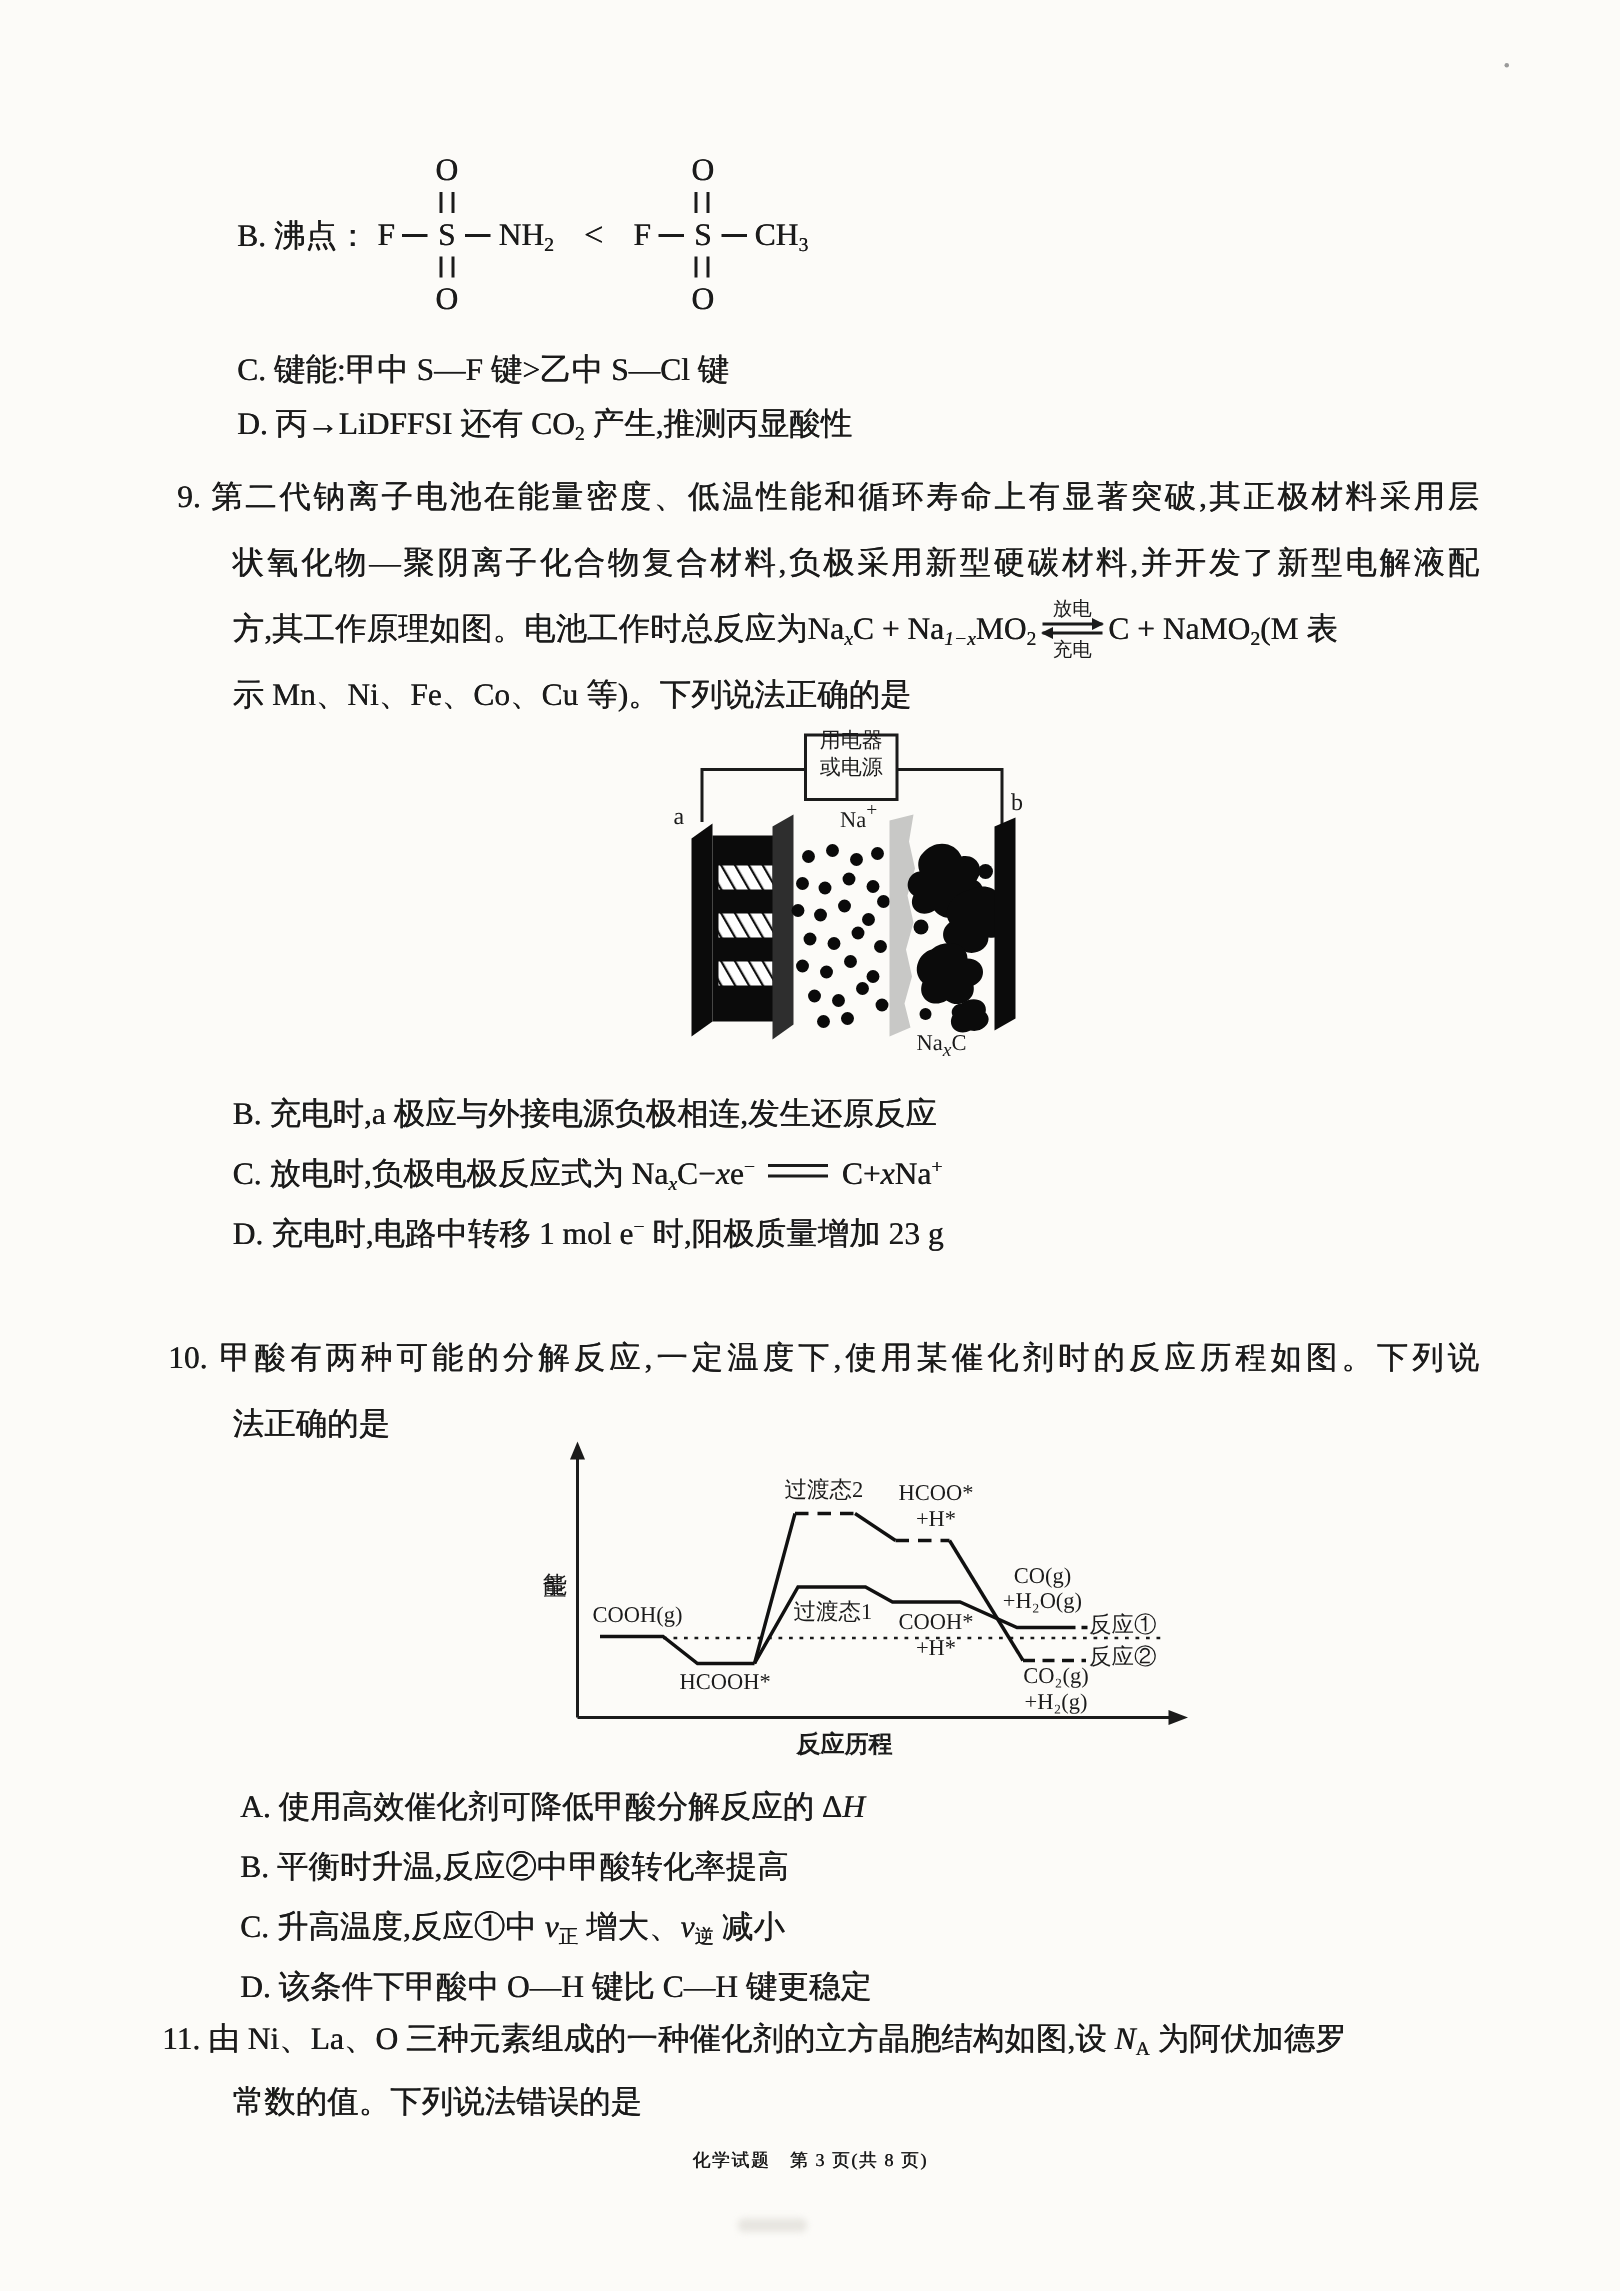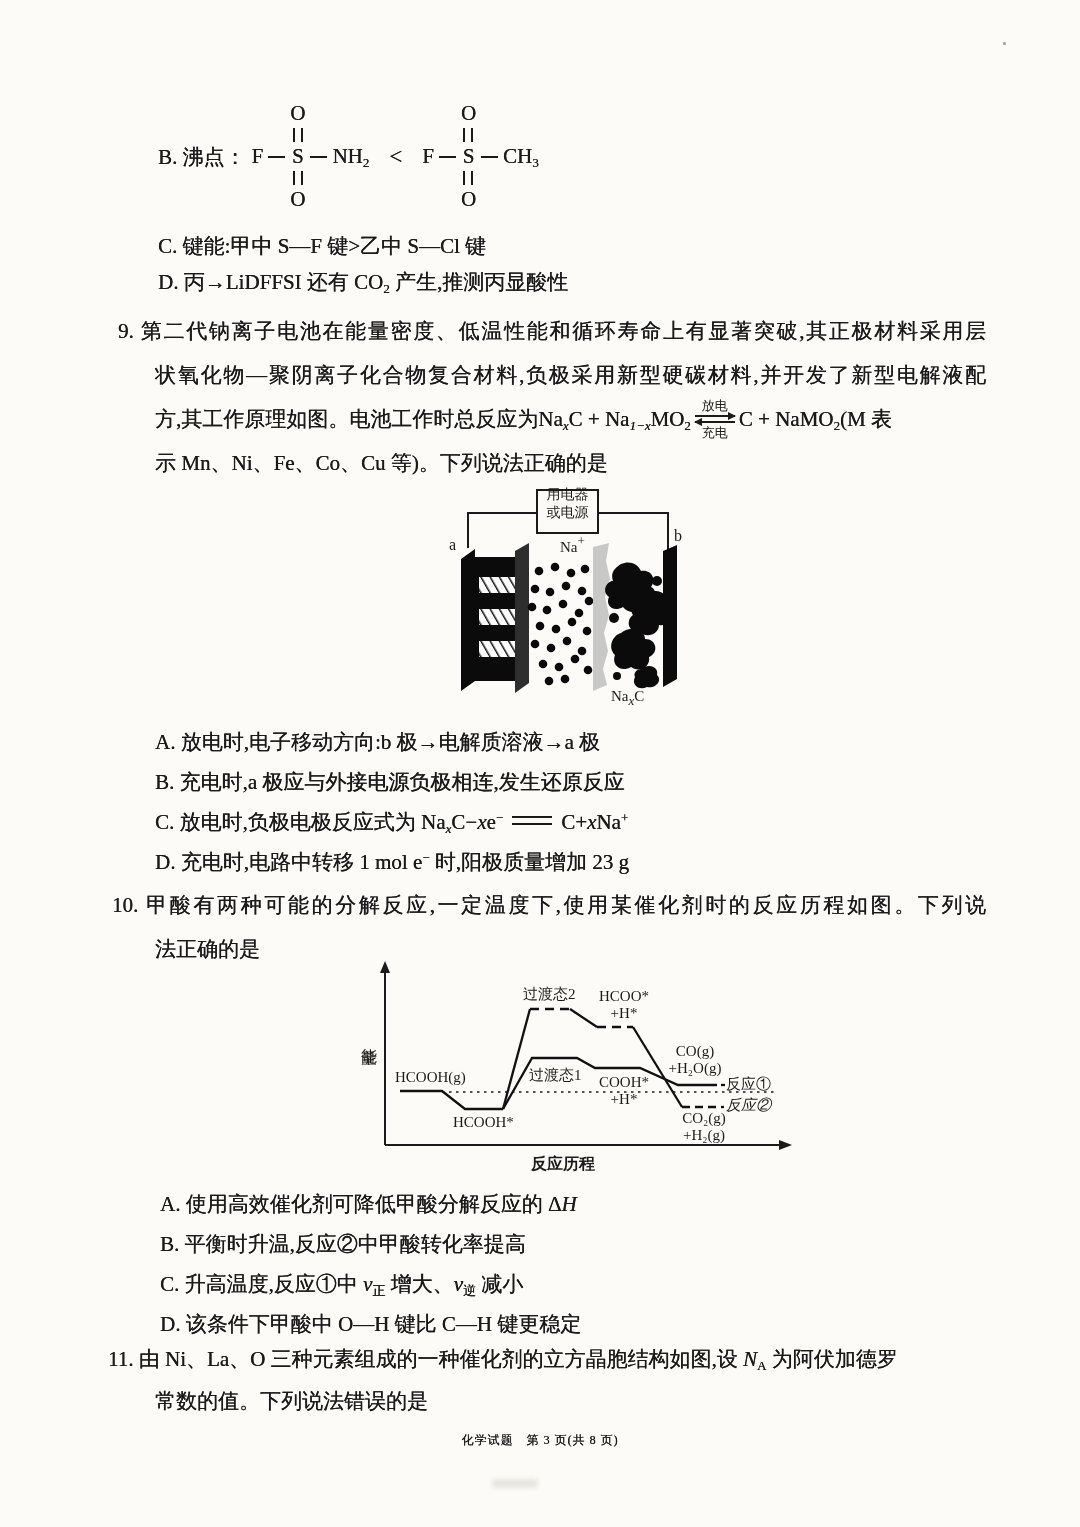--- a/index.html
+++ b/index.html
@@ -177,21 +177,20 @@
       <span>用电器</span>
       <span>或电源</span>
     </div>
     <span class="flabel" style="left:14px;top:53px;font-size:16px;">a</span>
     <span class="flabel" style="left:239px;top:44px;font-size:16px;">b</span>
     <span class="flabel" style="left:125px;top:56px;font-size:15px;"><span>Na</span><sup>+</sup></span>
     <span class="flabel" style="left:176px;top:205px;font-size:15px;"><span>Na</span><sub class="it">x</sub><span>C</span></span>
   </div>
 
   <div class="abs" style="left:155px;top:722px;">
-    <div class="opt">A. 放电时,电子移动方向:b 极→电解质溶液→a 极</div>
     <div class="opt">B. 充电时,a 极应与外接电源负极相连,发生还原反应</div>
     <div class="opt"><span>C. 放电时,负极电极反应式为 Na</span><sub class="it">x</sub><span>C−</span><span class="it">x</span><span>e</span><sup>−</sup><span class="dline"></span><span>C+</span><span class="it">x</span><span>Na</span><sup>+</sup></div>
     <div class="opt"><span>D. 充电时,电路中转移 1 mol e</span><sup>−</sup><span> 时,阳极质量增加 23 g</span></div>
   </div>
 
   <div class="abs" style="left:112px;top:883px;width:874px;">
     <div class="jline">10. 甲酸有两种可能的分解反应,一定温度下,使用某催化剂时的反应历程如图。下列说</div>
     <div class="txt hang43">法正确的是</div>
   </div>
 
@@ -218,38 +217,38 @@
         <path d="M175 54 H215" stroke-dasharray="9 6"></path>
         <path d="M215 54 L242 72"></path>
         <path d="M242 72 H278" stroke-dasharray="9 6"></path>
         <path d="M278 72 L327 152"></path>
         <path d="M327 152 H362" stroke-dasharray="8 5"></path>
         <path d="M366 152 h3"></path>
       </g>
     </svg>
     <span class="flabel vert" style="left:6px;top:80px;font-size:16px;">能量</span>
     <span class="flabel" style="left:176px;top:200px;font-size:16px;font-weight:bold;">反应历程</span>
-    <span class="flabel" style="left:40px;top:114px;">HCOOH(g)</span>
+    <span class="flabel" style="left:40px;top:114px;">COOH(g)</span>
     <span class="flabel" style="left:98px;top:159px;">HCOOH*</span>
     <span class="flabel" style="left:168px;top:31px;">过渡态2</span>
     <div class="flabel2" style="left:238px;top:33px;width:62px;">
       <div>HCOO*</div>
       <div>+H*</div>
     </div>
     <span class="flabel" style="left:174px;top:112px;">过渡态1</span>
     <div class="flabel2" style="left:238px;top:119px;width:62px;">
       <div>COOH*</div>
       <div>+H*</div>
     </div>
     <div class="flabel2" style="left:304px;top:88px;width:72px;">
       <div>CO(g)</div>
       <div>+H₂O(g)</div>
     </div>
     <span class="flabel" style="left:371px;top:121px;">反应①</span>
-    <span class="flabel" style="left:371px;top:142px;font-style:italic;">反应②</span>
+    <span class="flabel" style="left:371px;top:142px;">反应②</span>
     <div class="flabel2" style="left:316px;top:155px;width:66px;">
       <div>CO₂(g)</div>
       <div>+H₂(g)</div>
     </div>
   </div>
 
   <div class="abs" style="left:160px;top:1184px;">
     <div class="opt"><span>A. 使用高效催化剂可降低甲酸分解反应的 Δ</span><span class="it">H</span></div>
     <div class="opt">B. 平衡时升温,反应②中甲酸转化率提高</div>
     <div class="opt"><span>C. 升高温度,反应①中 </span><span class="it">v</span><sub>正</sub><span> 增大、</span><span class="it">v</span><sub>逆</sub><span> 减小</span></div>

